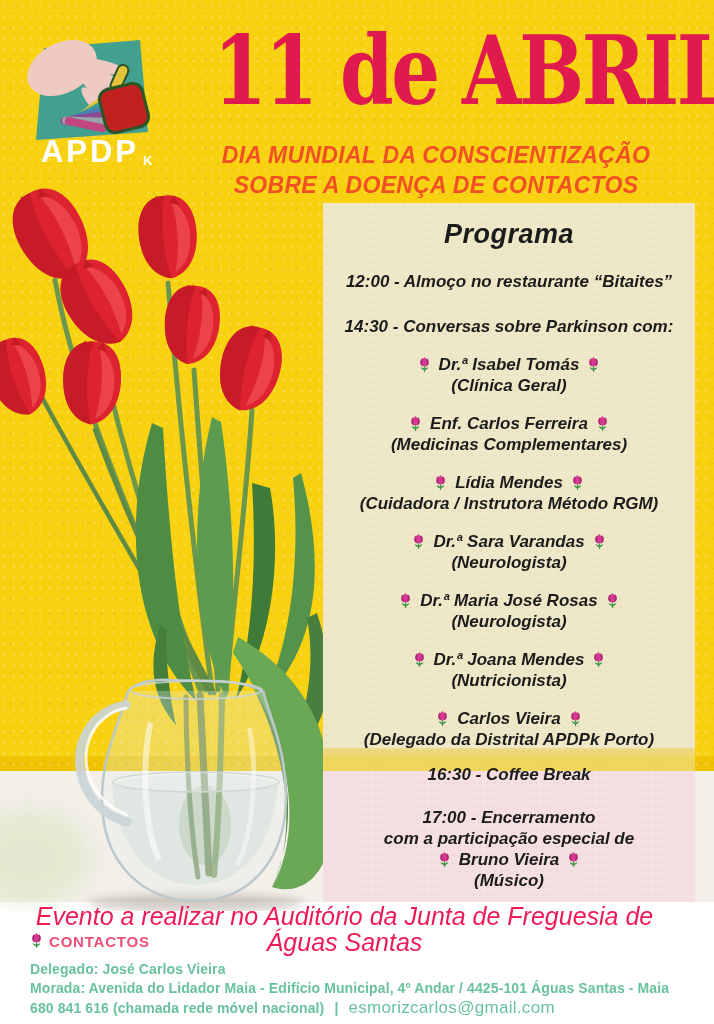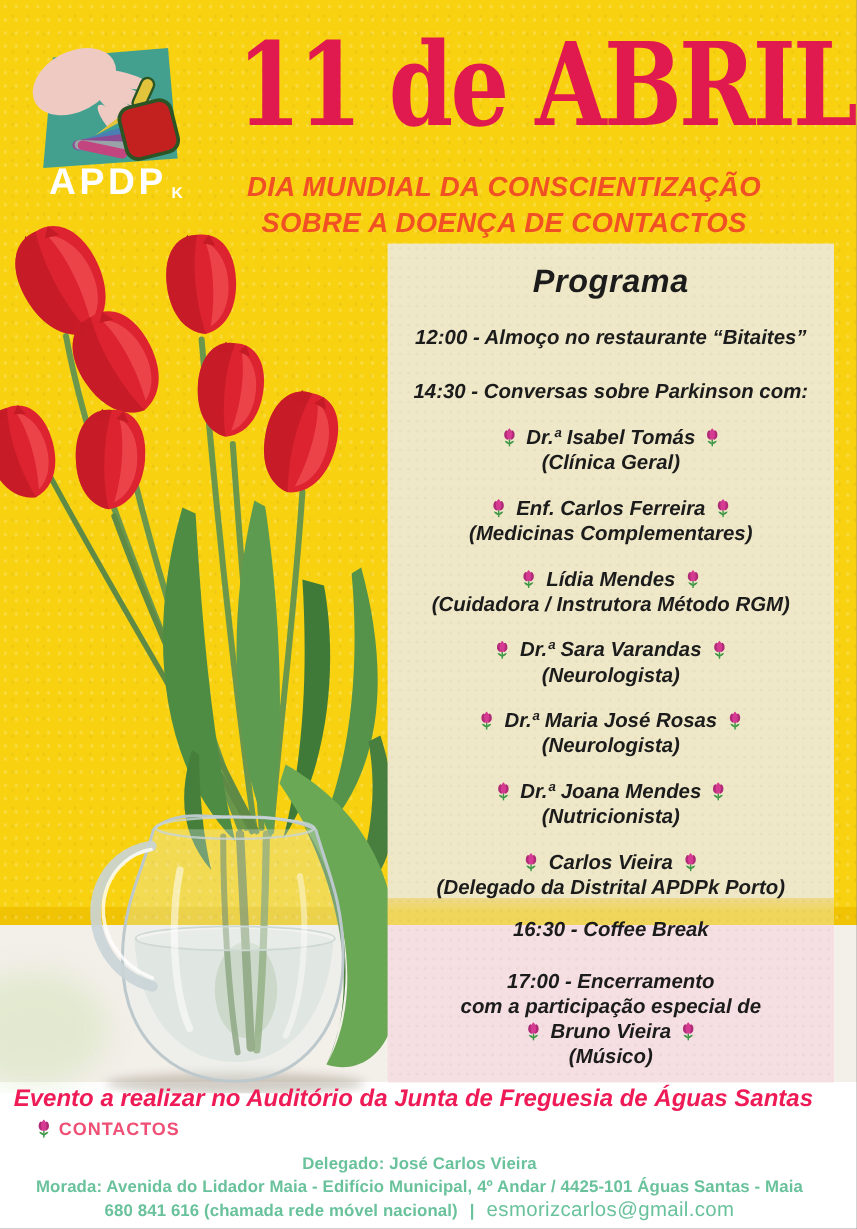--- a/index.html
+++ b/index.html
@@ -13,21 +13,21 @@
       #ffffff 902px, #ffffff 100%);
   }
   
   .poster::before{
     content:"";position:absolute;left:0;top:0;width:714px;height:771px;pointer-events:none;
     background-image:radial-gradient(rgba(255,255,255,.20) 1px,transparent 1.4px),
                      radial-gradient(rgba(150,110,0,.10) 1px,transparent 1.4px);
     background-size:9px 11px,13px 15px;background-position:0 0,4px 6px;
   }
   .logo{position:absolute;left:22px;top:28px;width:140px;height:142px;}
-  .title-block{position:absolute;left:142px;top:22px;width:556px;text-align:center;}
+  .title-block{position:absolute;left:158px;top:22px;width:556px;text-align:center;}
   .main-title{
     margin:0;font-family:"DejaVu Serif",serif;font-weight:bold;
     font-size:96px;line-height:98px;letter-spacing:-3px;
     color:var(--c-title_red,#e0194e);
     transform:scaleX(0.80);transform-origin:50% 0;white-space:nowrap;
   }
   .subtitle{
     margin-top:20px;font-weight:bold;font-style:italic;
     font-size:23px;line-height:30px;letter-spacing:.3px;
     color:var(--c-subtitle_orange,#f14f24);
@@ -53,24 +53,24 @@
   .p-item.lunch{margin-top:20px;}
   .p-item.talks{margin-top:24px;}
   .speaker{margin-top:17px;}
   .name-row{display:flex;justify-content:center;align-items:center;gap:8px;font-size:17px;line-height:21px;}
   .sp-role{font-size:17px;line-height:21px;}
   .p-item.coffee{margin-top:14px;}
   .closing{margin-top:22px;font-size:17px;line-height:21px;}
   .tb{width:13px;height:18px;flex:0 0 auto;}
   .event-line{
     position:absolute;left:0;top:903px;width:689px;text-align:center;
-    font-size:20px;line-height:26px;font-weight:bold;font-style:italic;
+    font-size:25px;line-height:26px;font-weight:normal;font-style:italic;
     color:var(--c-event_pink,#ee1b57);
   }
-  .contacts{position:absolute;left:30px;top:932px;text-align:center;}
+  .contacts{position:absolute;left:30px;top:932px;text-align:left;}
   .c-head{display:flex;align-items:center;gap:6px;
     color:var(--c-contacts_pink,#ef4f74);font-weight:bold;font-size:15px;letter-spacing:.8px;}
   .c-lines{margin-top:10px;color:var(--c-contacts_green,#69c29c);font-weight:bold;
     font-size:14px;line-height:19px;letter-spacing:.1px;}
   .c-sep{margin:0 10px;font-weight:bold;}
   .c-email{font-weight:normal;font-size:17px;letter-spacing:.3px;}
   svg text{font-family:"Liberation Sans",sans-serif;}
 </style>
 </head>
 <body>

